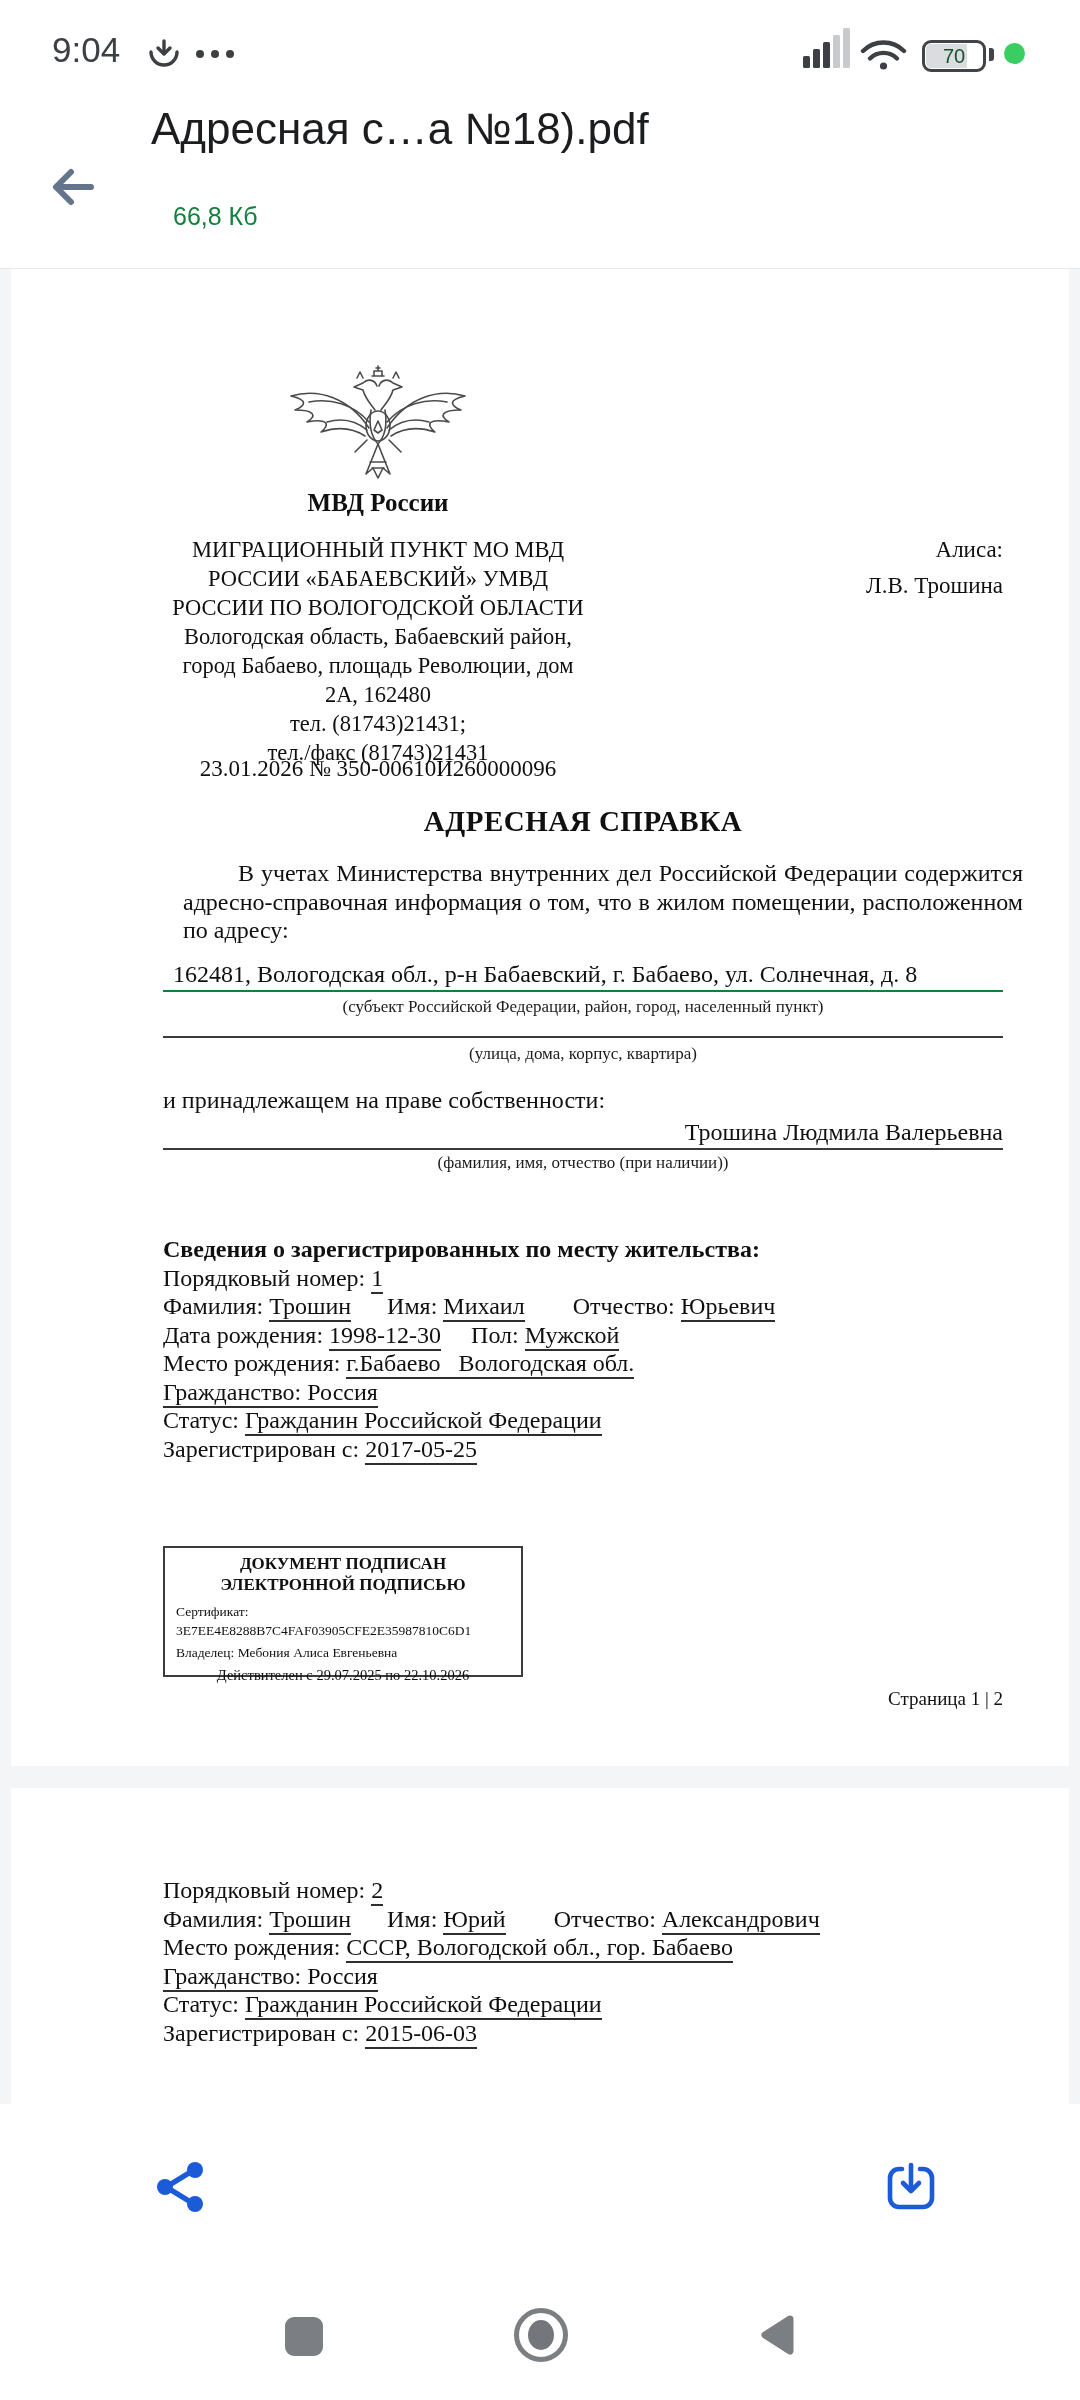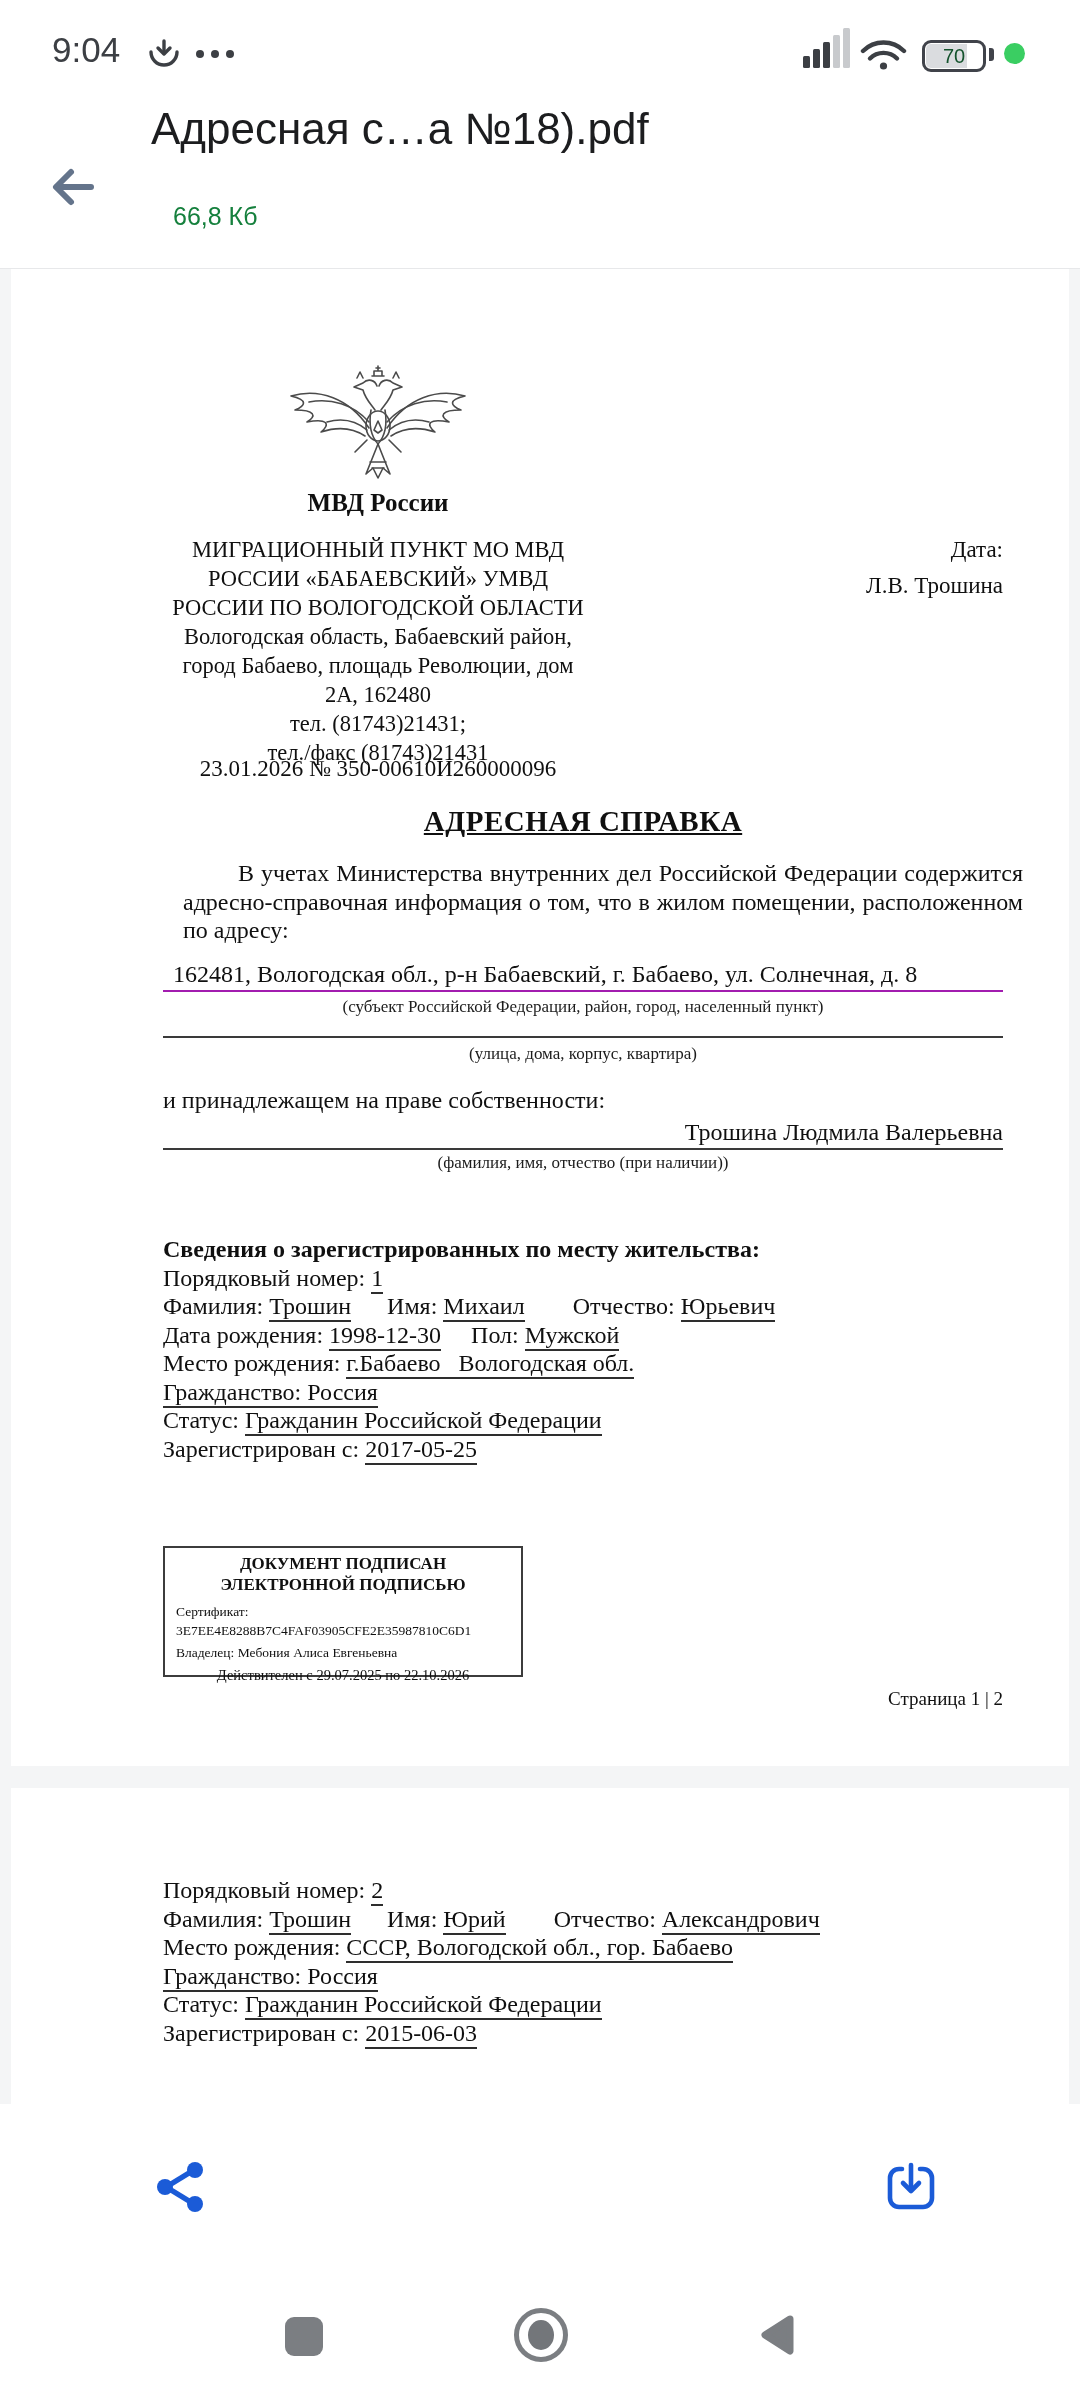--- a/index.html
+++ b/index.html
@@ -32,23 +32,23 @@
   .p1{height:1497px;}
   .pgap{height:22px;}
   .p2{height:316px;overflow:hidden;}
   .page .abs{position:absolute;}
 
   .emblem{left:272px;top:95px;}
   .mvd{left:152px;top:220px;width:430px;text-align:center;font-weight:bold;font-size:25px;}
   .org{left:152px;top:266px;width:430px;text-align:center;font-size:22.5px;line-height:29px;}
   .to{right:66px;top:263px;text-align:right;font-size:23px;line-height:36px;}
   .ref{left:152px;top:487px;width:430px;text-align:center;font-size:23px;}
-  .dtitle{left:152px;top:536px;width:840px;text-align:center;font-size:29px;font-weight:bold;letter-spacing:.5px;text-decoration:underline;}
+  .dtitle{left:152px;top:536px;width:840px;text-align:center;font-size:29px;font-weight:bold;letter-spacing:.5px;}
   .intro{left:164px;top:582px;width:840px;font-size:24px;line-height:28.5px;text-align:justify;text-indent:55px;margin:8px;}
-  .addr{left:152px;top:692px;width:840px;font-size:24px;line-height:26px;border-bottom:2px solid #a21caf;
+  .addr{left:152px;top:692px;width:840px;font-size:24px;line-height:26px;border-bottom:2px solid #15803d;
         padding:0 0 3px 10px;box-sizing:border-box;}
   .cap{left:152px;width:840px;text-align:center;font-size:17px;color:#1c1c1c;}
   .cap1{top:728px;} .cap2{top:775px;} .cap3{top:884px;}
   .line2{left:152px;top:767px;width:840px;border-bottom:2px solid #3a3a3a;height:0;}
   .own{left:152px;top:818px;font-size:24px;}
   .owner{left:152px;top:850px;width:840px;font-size:24px;line-height:26px;border-bottom:2px solid #3a3a3a;
          padding:0 0 3px 14px;box-sizing:border-box;text-align:right;}
   .res{left:152px;width:840px;font-size:24px;line-height:28.5px;}
   .res1{top:966px;} .res2{top:88px;}
   .res .hd{font-weight:bold;}
@@ -168,21 +168,21 @@
         <div>РОССИИ «БАБАЕВСКИЙ» УМВД</div>
         <div>РОССИИ ПО ВОЛОГОДСКОЙ ОБЛАСТИ</div>
         <div>Вологодская область, Бабаевский район,</div>
         <div>город Бабаево, площадь Революции, дом</div>
         <div>2А, 162480</div>
         <div>тел. (81743)21431;</div>
         <div>тел./факс (81743)21431</div>
       </div>
 
       <div class="abs to">
-        <div>Дата:</div>
+        <div>Алиса:</div>
         <div>Л.В. Трошина</div>
       </div>
 
       <div class="abs ref">23.01.2026 № 350-00610И260000096</div>
       <div class="abs dtitle">АДРЕСНАЯ СПРАВКА</div>
       <p class="abs intro">В учетах Министерства внутренних дел Российской Федерации содержится адресно-справочная информация о том, что в жилом помещении, расположенном по адресу:</p>
 
       <div class="abs addr">162481, Вологодская обл., р-н Бабаевский, г. Бабаево, ул. Солнечная, д. 8</div>
       <div class="abs cap cap1">(субъект Российской Федерации, район, город, населенный пункт)</div>
       <div class="abs line2"></div>

